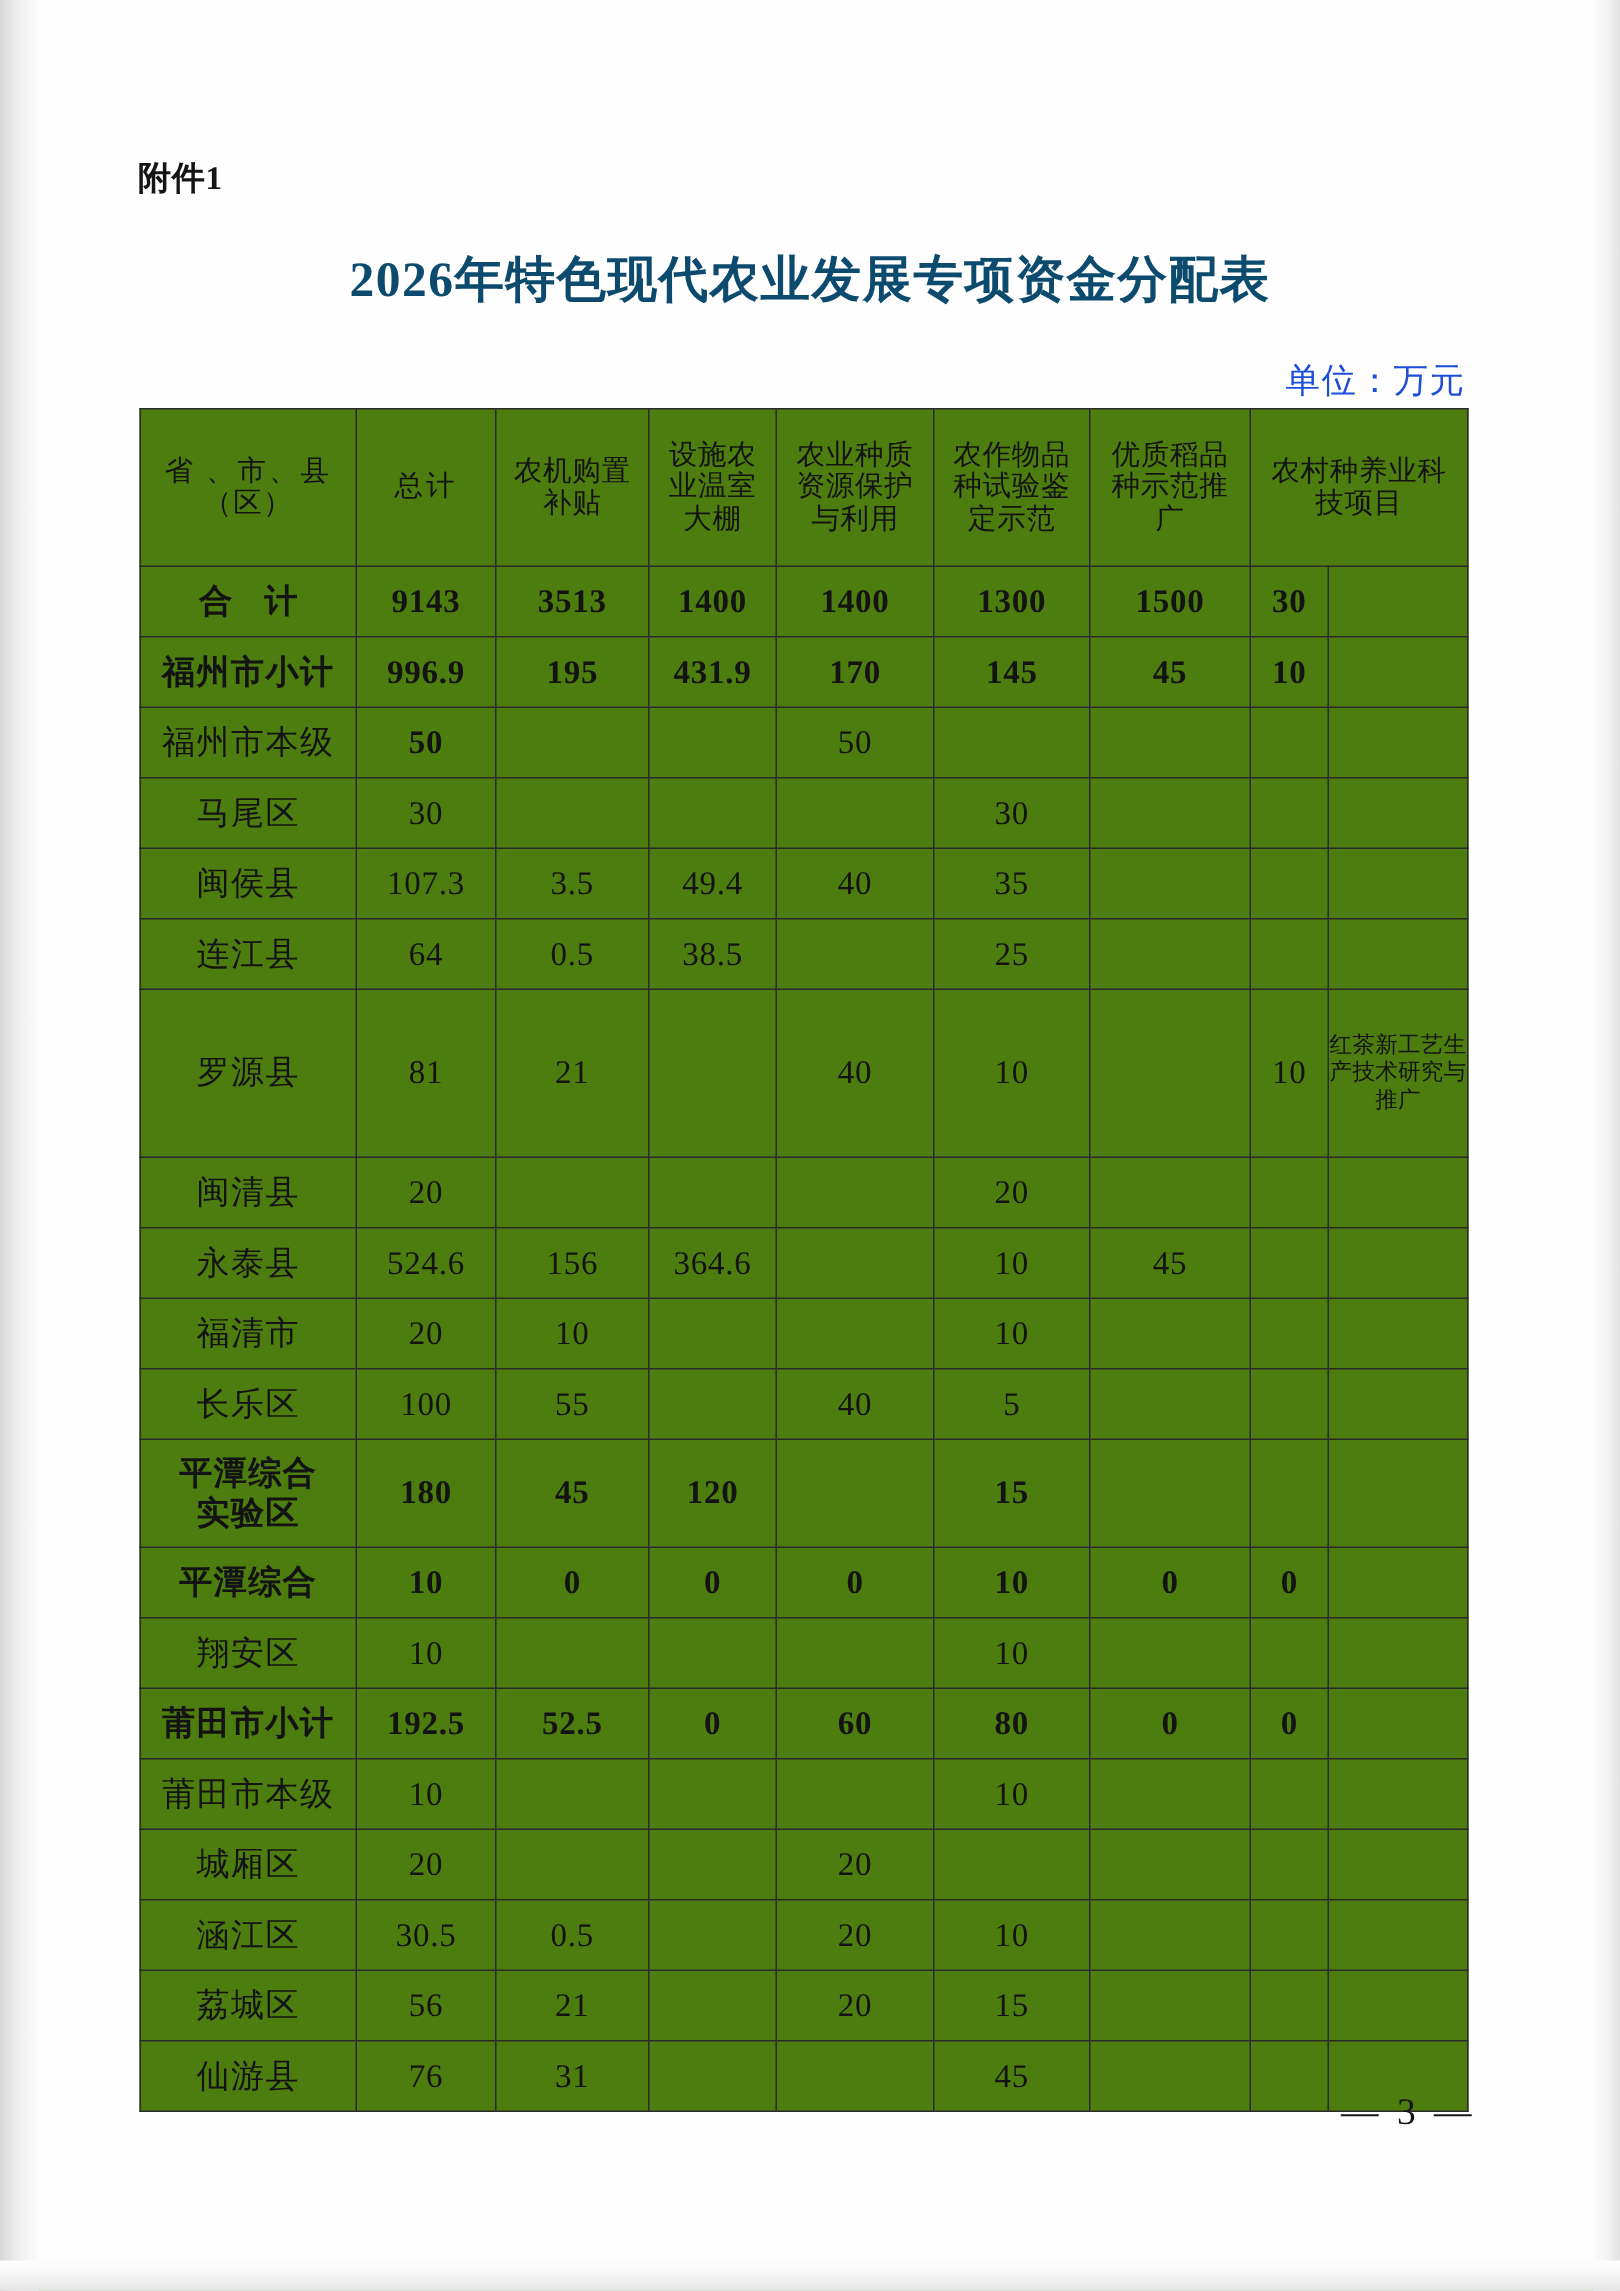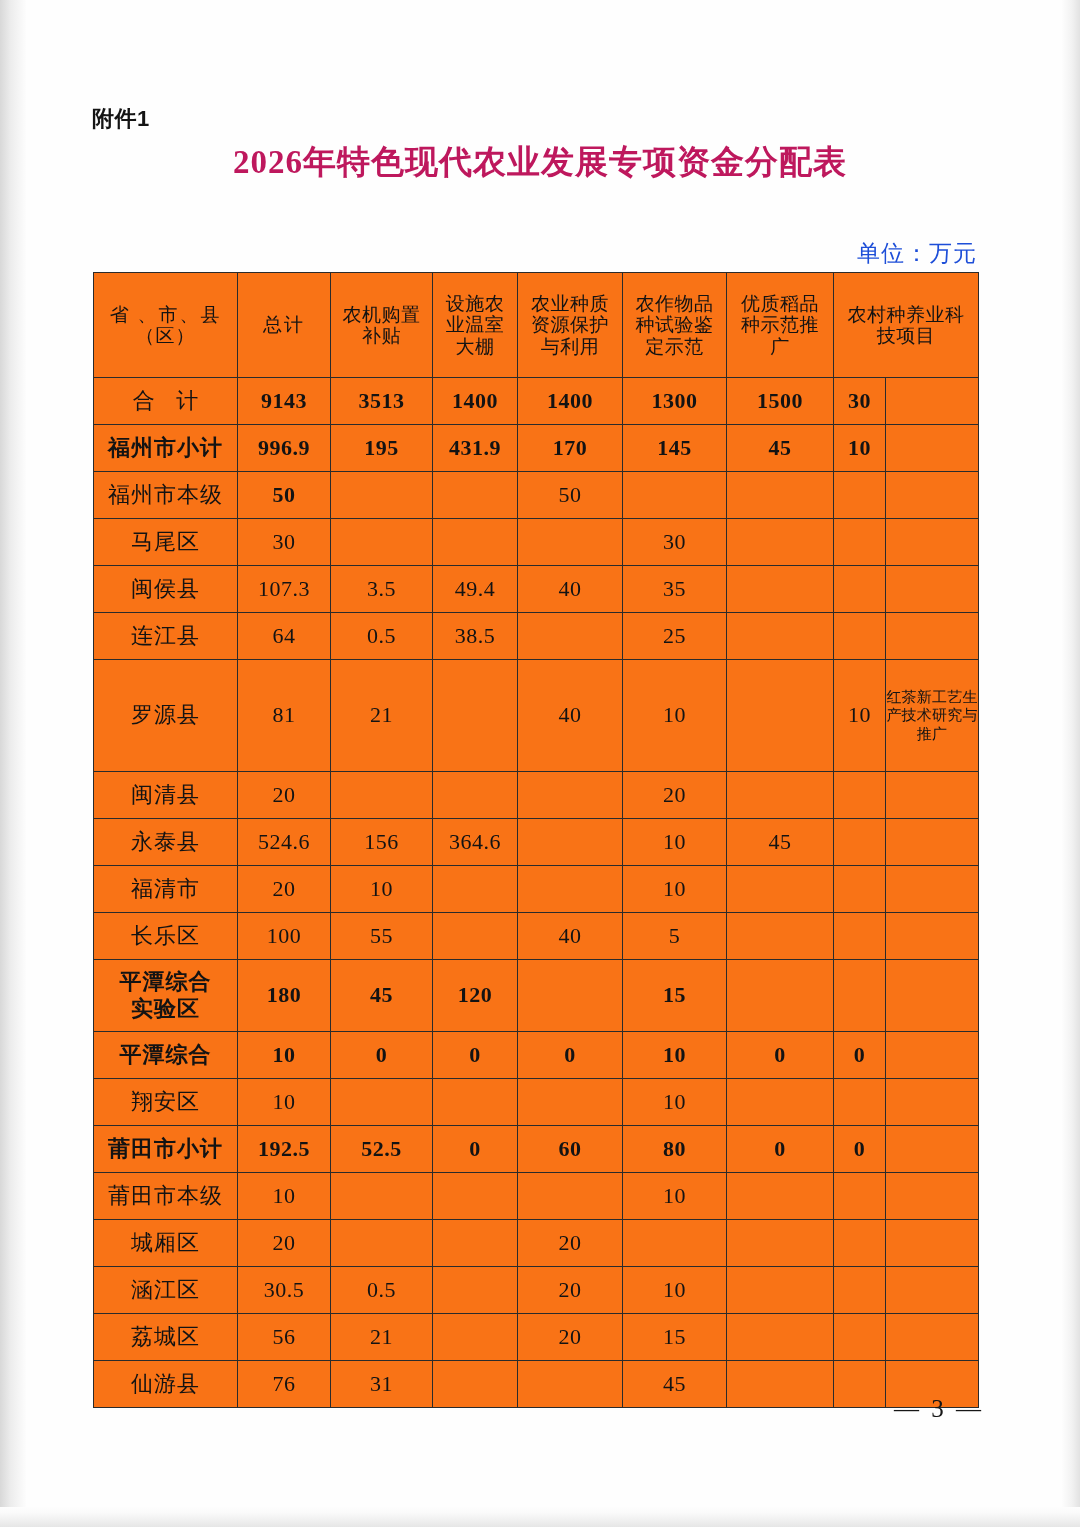--- a/index.html
+++ b/index.html
@@ -37,38 +37,38 @@
     position: absolute;
     left: 0; right: 0; bottom: 0;
     height: 20px;
     background: linear-gradient(to top, #e6e6e6 0%, #fafafa 70%, #fdfdfd 100%);
   }
 
   .attachment-label {
     position: absolute;
     left: 92px;
     top: 104px;
-    font-family: Liberation Sans, sans-serif;
+    font-family: Liberation Serif, serif;
     font-size: 22px;
     font-weight: 700;
     letter-spacing: 0.5px;
     color: #141414;
   }
 
   .doc-title {
     position: absolute;
     left: 0;
     right: 0;
-    top: 140px;
+    top: 164px;
     text-align: center;
     font-family: "Liberation Serif", "DejaVu Serif", serif;
     font-size: 33px;
     font-weight: 700;
     letter-spacing: 1px;
-    color: #be185d;
+    color: #0c4a6e;
   }
 
   .unit-label {
     position: absolute;
     right: 103px;
     top: 238px;
     font-size: 23px;
     font-weight: 400;
     letter-spacing: 1px;
     color: #1d4ed8;
@@ -78,21 +78,21 @@
     position: absolute;
     left: 93px;
     top: 272px;
     width: 885px;
   }
 
   table.fund-table {
     border-collapse: collapse;
     width: 885px;
     table-layout: fixed;
-    background: #f97316;
+    background: #4d7c0f;
   }
   table.fund-table td,
   table.fund-table th {
     border: 1.6px solid #2b2b2b;
     text-align: center;
     vertical-align: middle;
     padding: 0;
     font-weight: 400;
     color: #131313;
     font-family: "Liberation Serif", "DejaVu Serif", serif;
@@ -133,21 +133,21 @@
     font-size: 22px;
     letter-spacing: 1px;
   }
   tbody tr.bold-row td,
   tbody td.bold {
     font-weight: 700;
   }
   tbody tr.total-row td.region {
     letter-spacing: 8px;
     text-indent: 8px;
-    font-weight: 400;
+    font-weight: 700;
   }
   tbody tr.tall { height: 112px; }
   tbody tr.tall2 { height: 72px; }
 
   td.sci-desc {
     font-size: 15px;
     line-height: 1.22;
     letter-spacing: 0.2px;
     padding: 2px 4px;
     margin-left: 11px;

